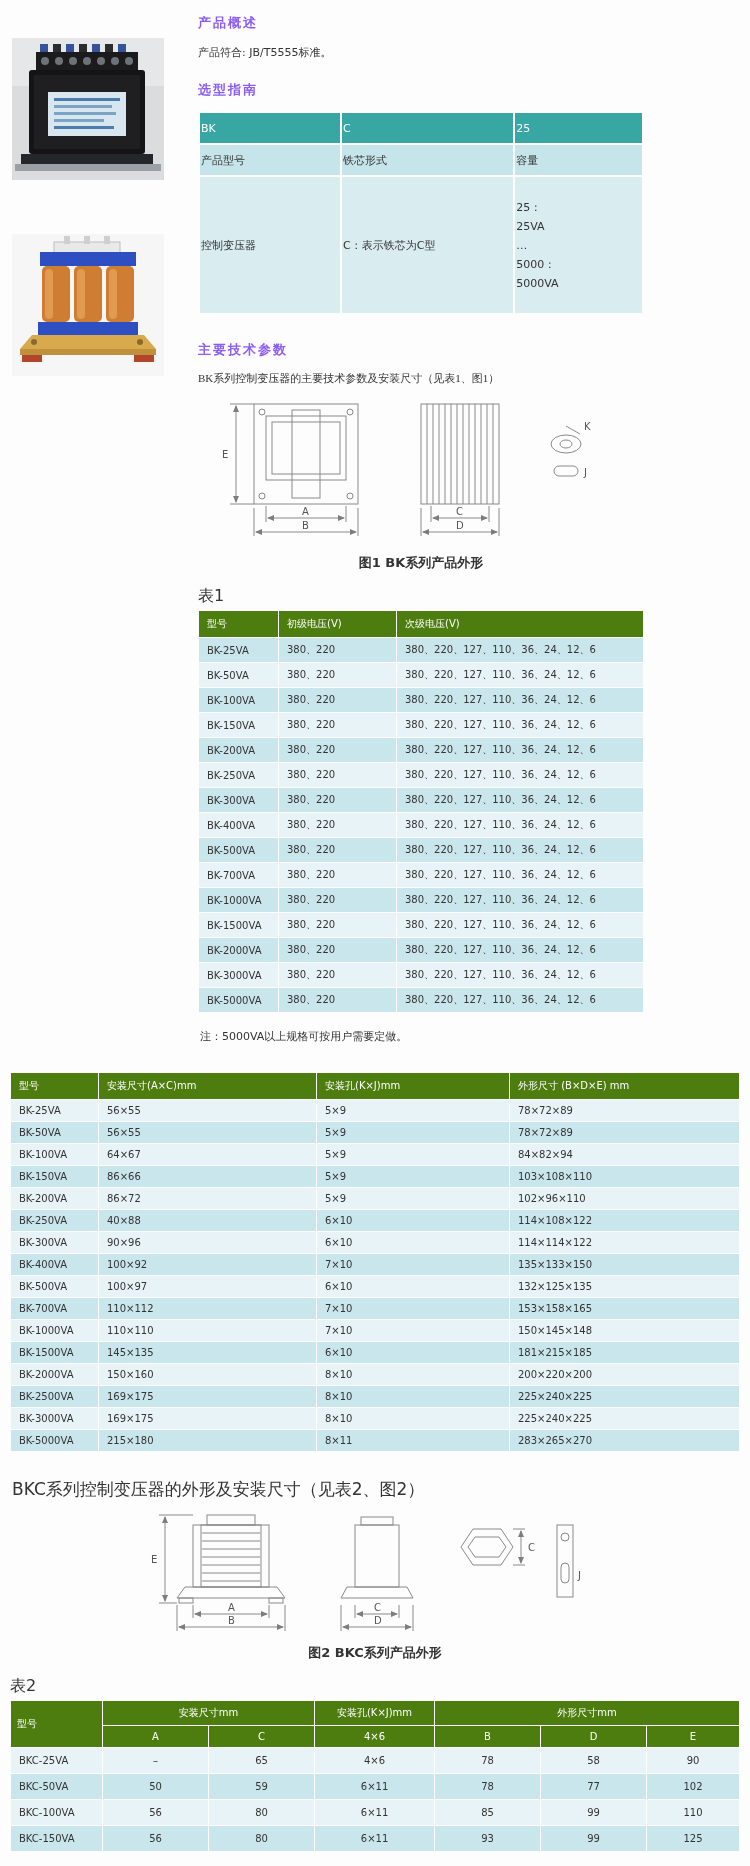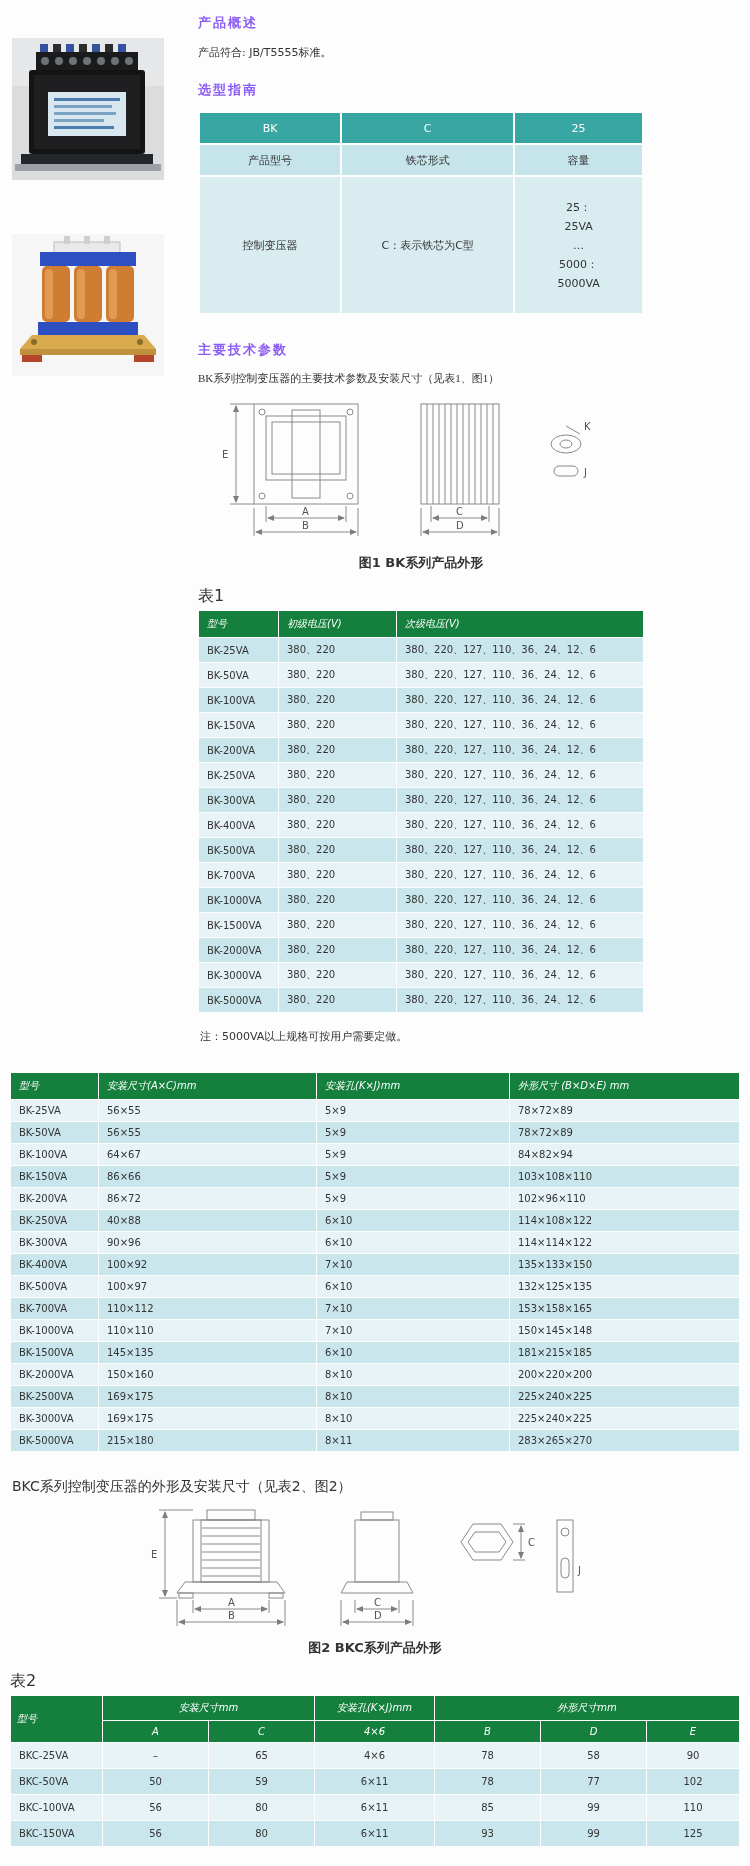--- a/index.html
+++ b/index.html
@@ -9,34 +9,34 @@
 
   .top{display:flex;}
   .photos{width:188px;flex:0 0 188px;padding-top:28px;}
   .photo{margin:0 0 50px 2px;}
   .content{width:446px;flex:0 0 446px;}
 
   .sec-title{font-size:13px;font-weight:bold;color:#8b5cf6;margin:4px 0 12px;letter-spacing:2px;}
   .body-text{font-size:11px;line-height:17px;margin:0 0 4px;}
   .intro{font-size:11px;margin:10px 0 6px;font-family:Liberation Serif, serif;}
   .note{font-size:11px;margin:16px 0 0 2px;}
-  .bkc-intro{font-size:14px;margin:26px 0 2px 2px;}
+  .bkc-intro{font-size:17px;margin:26px 0 2px 2px;}
 
   .sel-table{width:100%;border-collapse:collapse;margin:6px 0 26px;}
-  .sel-table th,.sel-table td{border:2px solid #fdfdfd;font-weight:normal;text-align:center;font-size:11px;}
+  .sel-table th,.sel-table td{border:2px solid #fdfdfd;font-weight:normal;text-align:left;font-size:11px;}
   .sel-table th{background:#38a7a3;color:#fff;height:28px;}
   .sel-table tr.meta td{background:#c6e5ea;height:28px;}
   .sel-table tr.detail td{background:#d9edf1;height:134px;vertical-align:middle;white-space:pre-line;line-height:19px;}
 
   .figure{text-align:center;margin:10px 0 0;}
   .fig-caption{text-align:center;font-size:13px;font-weight:bold;margin:4px 0 14px;}
   .table-tag{text-align:left;font-size:16px;margin:0 2px 3px 0;}
 
   .data-table{width:100%;border-collapse:collapse;table-layout:fixed;font-size:10px;}
-  .data-table th{background:#15803d;color:#fff;font-weight:normal;text-align:left;padding:6px 8px;border:1px solid #fdfdfd;font-style:italic;}
+  .data-table th{background:#4d7c0f;color:#fff;font-weight:normal;text-align:left;padding:6px 8px;border:1px solid #fdfdfd;}
   .data-table td{padding:5px 8px;border:1px solid #fdfdfd;}
   tbody.first-dark tr:nth-child(odd) td{background:#c9e6ec;}
   tbody.first-dark tr:nth-child(even) td{background:#e7f3f6;}
   tbody.first-light tr:nth-child(odd) td{background:#e7f3f6;}
   tbody.first-light tr:nth-child(even) td{background:#c9e6ec;}
 
   .t2 th{text-align:center;padding:5px 6px;}
   .t2 th.model-h{text-align:left;vertical-align:middle;}
   .t2 td{text-align:center;padding:7px 8px;}
   .t2 tbody td:first-child{text-align:left;}

